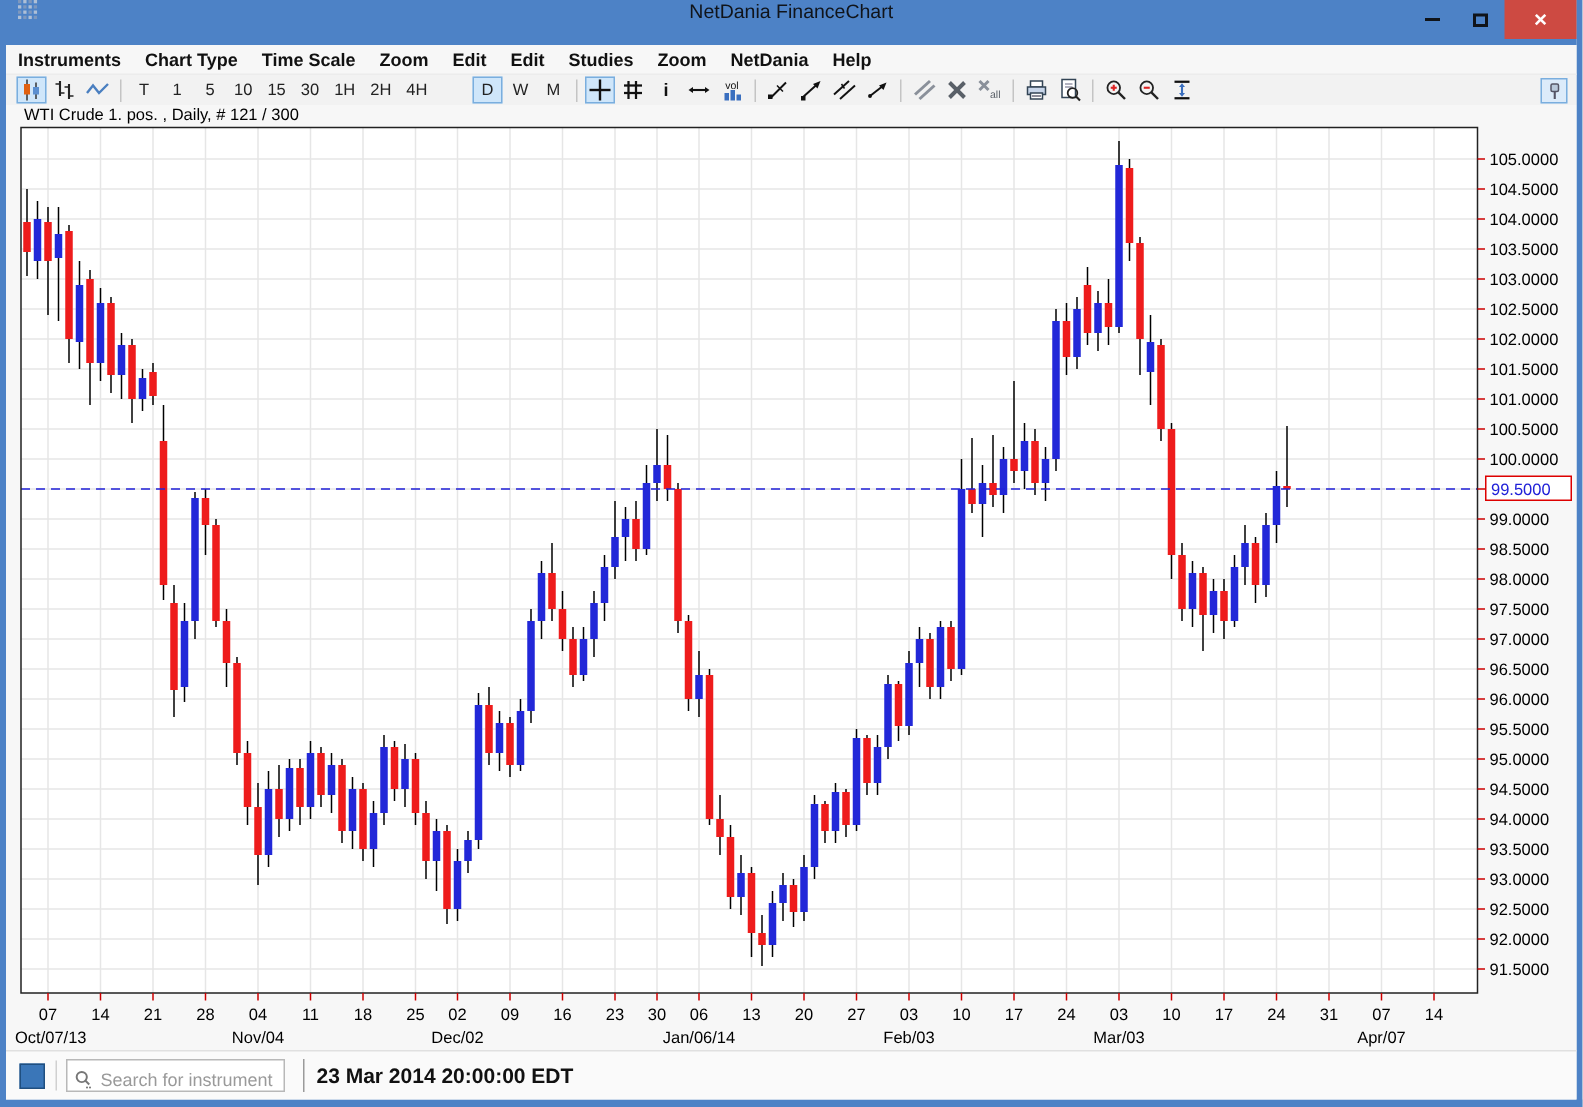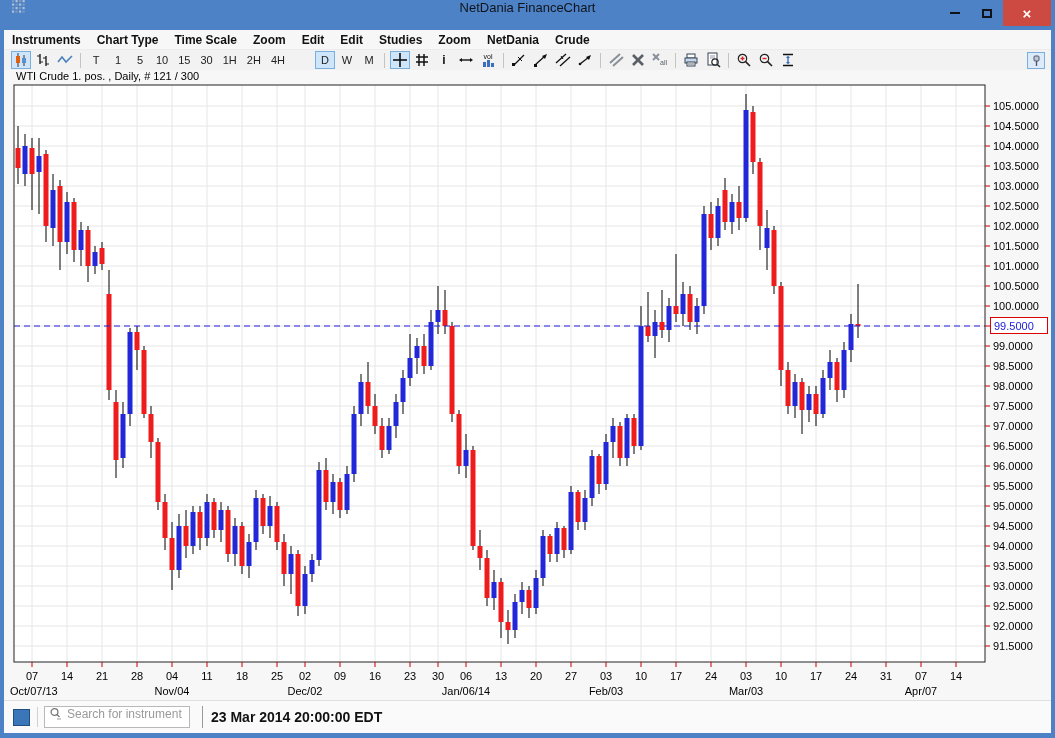--- a/index.html
+++ b/index.html
@@ -36,21 +36,21 @@
   .tb-btn svg, .tb-pin svg { display:block; }
 
   
   .chart-area { position:relative; width:1047px; height:630px; background:#f7f7f7; }
   svg text { font-family:"Liberation Sans", sans-serif; }
 
   
   .statusbar { height:33px; background:#fafafa; display:flex; align-items:center; border-top:1px solid #e0e0e0; }
   .panel-icon { width:17px; height:17px; background:#3a76b8; border:1px solid #1f4f80; margin-left:9px; }
   .sb-sep1 { width:1px; height:20px; background:#d0d0d0; margin:0 6px 0 7px; }
-  .search-box { width:146px; height:22px; border:1px solid #b8b8b8; background:#fff; display:flex; align-items:flex-start; padding:0 4px; }
+  .search-box { width:146px; height:22px; border:1px solid #b8b8b8; background:#fff; display:flex; align-items:flex-end; padding:0 4px; }
   .search-box input { border:none; outline:none; width:115px; font-size:12px; font-family:"Liberation Sans", sans-serif; color:#333; background:transparent; }
   .search-box input::placeholder { color:#9a9a9a; }
   .sb-divider { width:1px; height:22px; background:#9a9a9a; margin:0 8px 0 12px; }
   .sb-datetime { font-size:14px; font-weight:bold; color:#111; }
 </style>
 </head>
 <body>
 
 <div class="window">
 
@@ -90,21 +90,21 @@
   <div class="menubar">
       <span class="menu-item">Instruments</span>
       <span class="menu-item">Chart Type</span>
       <span class="menu-item">Time Scale</span>
       <span class="menu-item">Zoom</span>
       <span class="menu-item">Edit</span>
       <span class="menu-item">Edit</span>
       <span class="menu-item">Studies</span>
       <span class="menu-item">Zoom</span>
       <span class="menu-item">NetDania</span>
-      <span class="menu-item">Crude</span>
+      <span class="menu-item">Help</span>
     </div>
 
   <div class="toolbar">
       <div class="tb-btn selected">
         <span>
           <svg width="16" height="16">
             <line x1="5" y1="1" x2="5" y2="15" stroke="#333"></line>
             <rect x="3" y="4" width="4" height="7" fill="#e06010"></rect>
             <line x1="11" y1="3" x2="11" y2="14" stroke="#333"></line>
             <rect x="9" y="6" width="4" height="5" fill="#5b8fd0"></rect>

